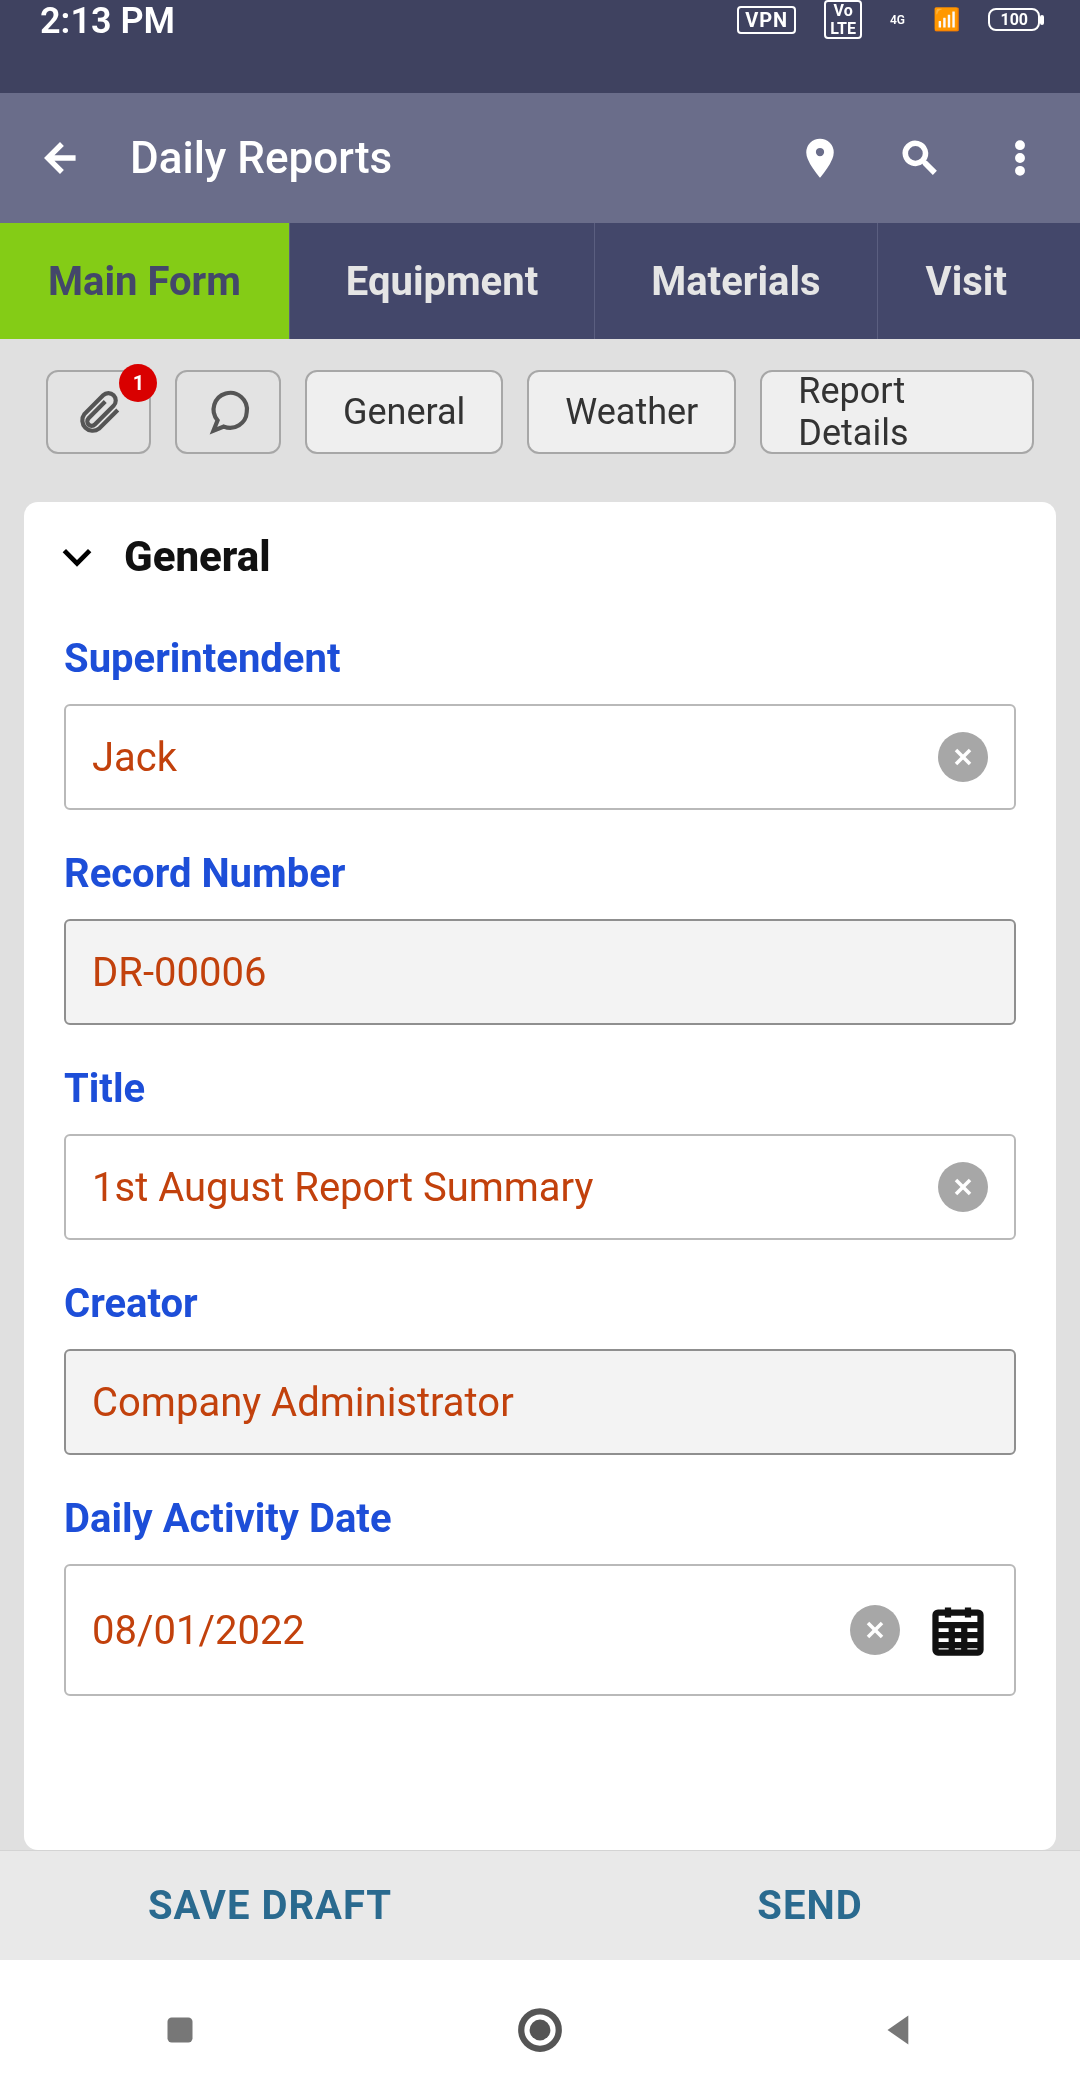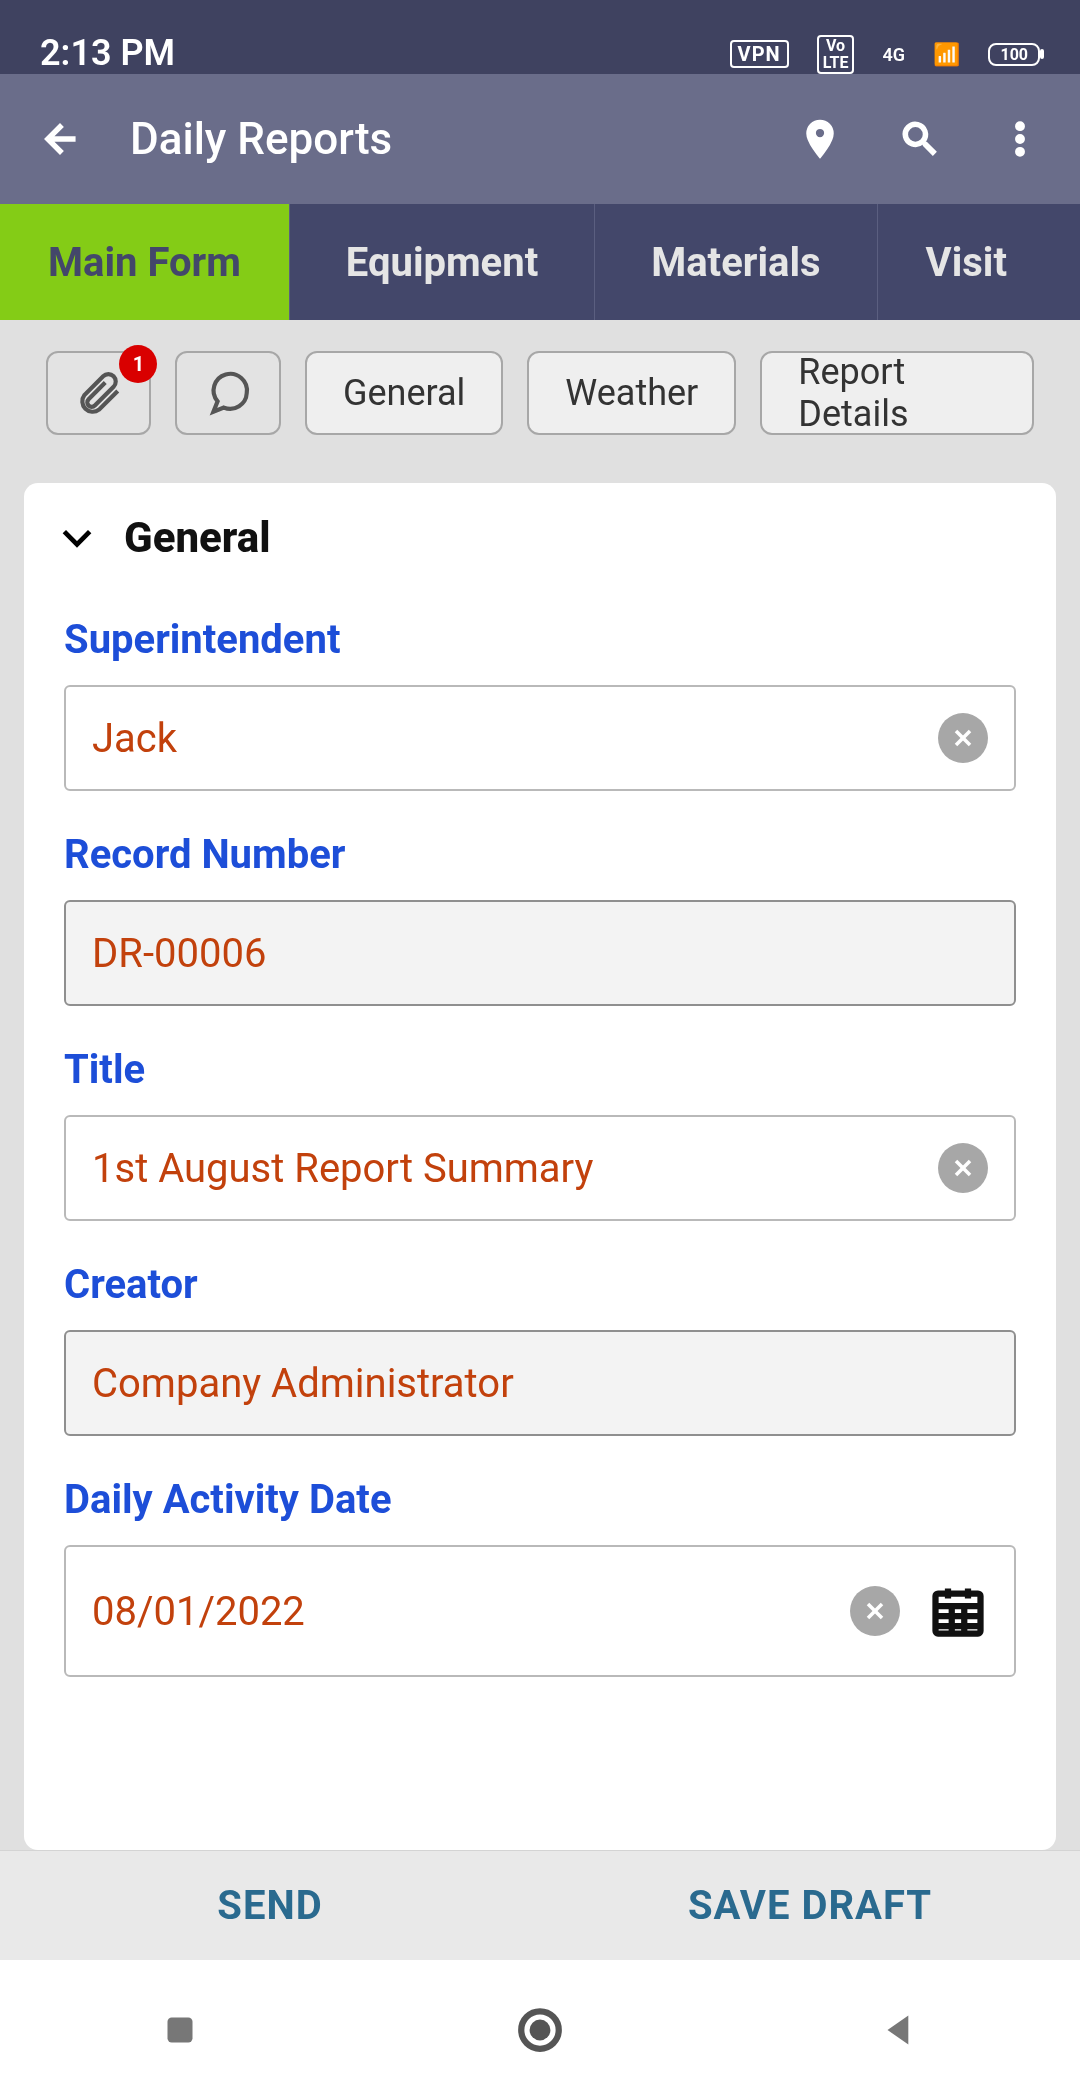--- a/index.html
+++ b/index.html
@@ -1,24 +1,24 @@
 <!DOCTYPE html>
 <html><head>
 <meta charset="utf-8">
 <style>
   * { box-sizing: border-box; margin: 0; padding: 0; }
   html, body { width: 1080px; height: 2100px; overflow: hidden; font-family: -apple-system, BlinkMacSystemFont, "Segoe UI", Roboto, Arial, sans-serif; }
   body { background: #e0e0e0; display: flex; flex-direction: column; }
 
   
-  .statusbar { height: 74px; background: #3f4260; color: #fff; display: flex; align-items: flex-end; padding: 0 40px; font-size: 36px; font-weight: 600; }
+  .statusbar { height: 93px; background: #3f4260; color: #fff; display: flex; align-items: flex-start; padding: 0 40px; font-size: 36px; font-weight: 600; }
   .statusbar .right { margin-left: auto; display: flex; gap: 28px; align-items: center; font-size: 22px; }
   .vpn-box { border: 2px solid #fff; border-radius: 4px; padding: 0 6px; font-size: 20px; font-weight: 700; letter-spacing: 1px; }
   .volte-box { border: 2px solid #fff; border-radius: 4px; padding: 0 4px; font-size: 16px; font-weight: 700; line-height: 1.1; }
-  .sig { font-size: 18px; }
+  .sig { font-size: 12px; }
   .batt { border: 2px solid #fff; border-radius: 8px; padding: 0 10px; font-size: 16px; font-weight: 700; position: relative; }
   .batt::after { content:""; position:absolute; right:-6px; top:50%; transform:translateY(-50%); width:4px; height:10px; background:#fff; border-radius:2px;}
 
   
   .appbar { height: 130px; background: #6a6d8a; color: #fff; display: flex; align-items: center; padding: 0 30px; gap: 40px; }
   .appbar .title { font-size: 44px; font-weight: 500; }
   .appbar .spacer { flex: 1; }
   .icon-btn { width: 60px; height: 60px; display: flex; align-items: center; justify-content: center; }
   .icon-btn svg { width: 44px; height: 44px; fill: #fff; stroke: #fff; }
 
@@ -218,22 +218,22 @@
             <line x1="3" y1="18" x2="21" y2="18"></line>
           <line x1="9.5" y1="10" x2="9.5" y2="21"></line>
             <line x1="14.5" y1="10" x2="14.5" y2="21"></line>
         </svg>
       </div>
     </div>
   </div>
 </div>
 
 <div class="actions">
+  <div class="action"><span>SAVE DRAFT</span></div>
   <div class="action"><span>SEND</span></div>
-  <div class="action"><span>SAVE DRAFT</span></div>
 </div>
 
 <div class="navbar">
   <div class="nb">
     <svg viewBox="0 0 24 24">
         <rect x="6" y="6" width="12" height="12" rx="2" fill="#777"></rect>
       </svg>
   </div>
   <div class="nb">
     <svg viewBox="0 0 24 24">

